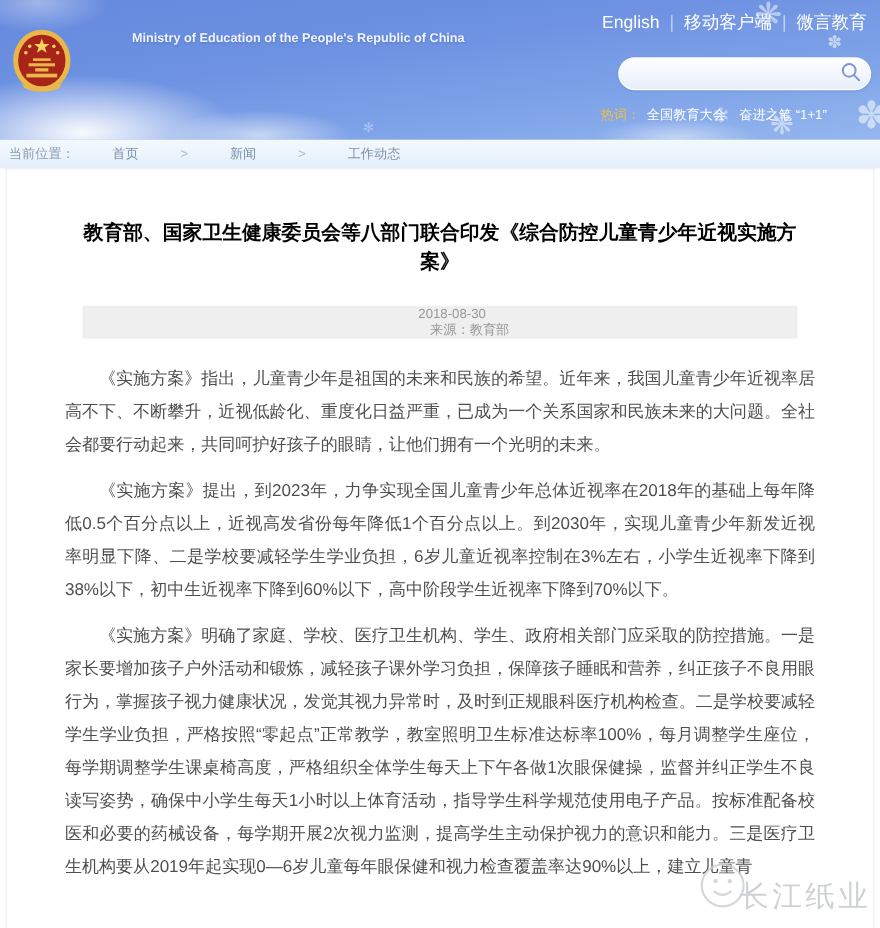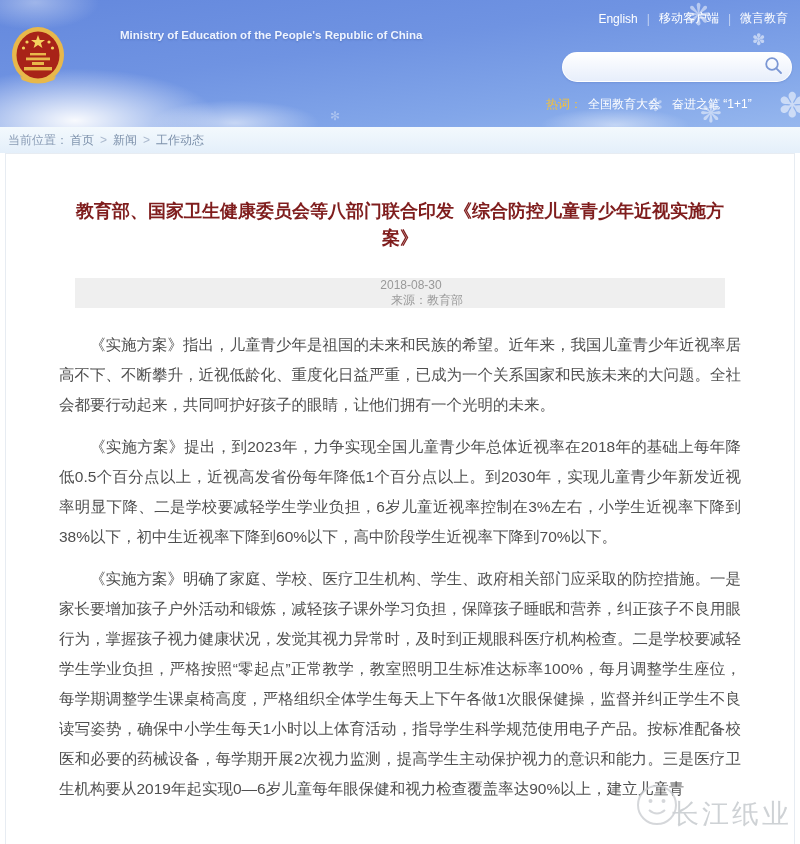--- a/index.html
+++ b/index.html
@@ -21,21 +21,21 @@
   .cloud.c4{left:-30px;top:-25px;width:130px;height:55px;opacity:.4;}
   .flake{position:absolute;color:#ffffff;pointer-events:none;line-height:1;}
   .f1{left:686px;top:0px;font-size:30px;opacity:.5;}
   .f2{left:752px;top:32px;font-size:16px;opacity:.55;}
   .f3{left:768px;top:56px;font-size:20px;opacity:.45;}
   .f4{left:648px;top:96px;font-size:18px;opacity:.4;}
   .f5{left:700px;top:100px;font-size:26px;opacity:.5;}
   .f6{left:778px;top:88px;font-size:34px;opacity:.55;}
   .f7{left:330px;top:110px;font-size:12px;opacity:.35;}
 
-  .top-links{position:absolute;top:10px;right:12px;font-size:12px;color:#fff;display:flex;align-items:center;}
+  .top-links{position:absolute;top:10px;right:12px;font-size:16px;color:#fff;display:flex;align-items:center;}
   .top-links a{color:#fff;text-decoration:none;}
   .top-links .sep{margin:0 9px;opacity:.55;}
 
   .brand{position:absolute;left:10px;top:26px;display:flex;align-items:flex-start;}
   .brand .titles{margin-left:13px;}
   .site-title{
     margin:0;font-size:30px;font-weight:bold;color:#fff;letter-spacing:2px;line-height:36px;
     text-shadow:0 2px 3px rgba(35,60,130,.35);
   }
   .site-subtitle{
@@ -57,34 +57,35 @@
   .search-btn{border:none;background:transparent;padding:0 8px 0 0;cursor:pointer;display:flex;align-items:center;}
 
   .hot-row{position:absolute;left:546px;top:96px;font-size:12px;color:#fff;display:flex;align-items:flex-start;}
   .hot-label{color:#f2c13d;margin-right:6px;}
   .hot-row a{color:#fff;text-decoration:none;margin-right:12px;}
 
   
   .breadcrumb{
     height:26px;display:flex;align-items:center;padding-left:8px;font-size:12px;color:#8a9cb5;
     background:linear-gradient(180deg,#f3f9fd 0%,#e4effa 100%);
+    gap:32px;
   }
   .breadcrumb a{color:#7d91ab;text-decoration:none;margin:0 6px;}
   .breadcrumb a:first-of-type{margin-left:2px;}
   .breadcrumb .bsep{color:#aab9cd;}
 
   
   .card{
     position:relative;margin:0 5px;height:691px;box-sizing:border-box;
     background:#fff;padding:0 53px;
     border:1px solid #e7ecf2;border-bottom:none;
   }
   .article-title{
     margin:44px 6px 0;text-align:center;font-size:18px;line-height:27px;
-    font-weight:bold;color:#7f1d1d;
+    font-weight:bold;color:#000000;
   }
   .article-meta{
     margin:26px 16px 0;height:30px;background:#efefef;
     display:flex;align-items:center;padding-left:22px;font-size:12px;color:#999;flex-direction:column;
   }
   .article-meta .src{margin-left:32px;}
   .article-body{
     margin-top:22px;font-size:15.5px;color:#4f4f4f;text-align:justify;
   }
   .article-body p{margin:0 0 12px;line-height:30px;text-indent:2em;}

